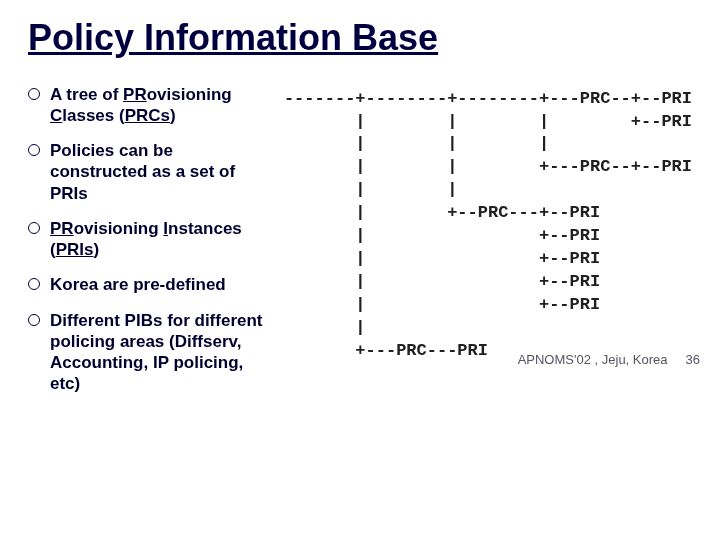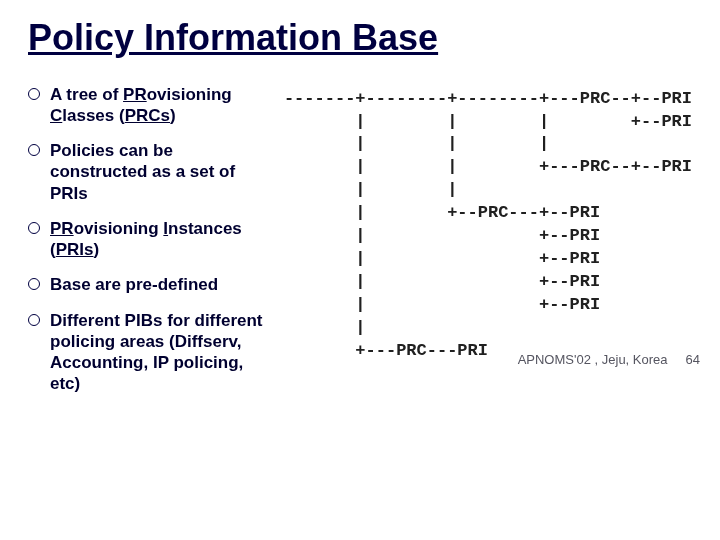--- a/index.html
+++ b/index.html
@@ -100,21 +100,21 @@
         <li>
           <span>A tree of </span><span class="u">PR</span><span>ovisioning </span><span class="u">C</span><span>lasses (</span><span class="u">PRCs</span><span>)</span>
         </li>
         <li>
           <span>Policies can be constructed as a set of PRIs</span>
         </li>
         <li>
           <span class="u">PR</span><span>ovisioning </span><span class="u">I</span><span>nstances (</span><span class="u">PRIs</span><span>)</span>
         </li>
         <li>
-          <span>Base are pre-defined</span>
+          <span>Korea are pre-defined</span>
         </li>
         <li>
           <span>Different PIBs for different policing areas (Diffserv, Accounting, IP policing, etc)</span>
         </li>
       </ul>
     </div>
 
     <div class="diagram">-------+--------+--------+---PRC--+--PRI
        |        |        |        +--PRI
        |        |        |
@@ -125,16 +125,16 @@
        |                 +--PRI
        |                 +--PRI
        |                 +--PRI
        |
        +---PRC---PRI</div>
 
   </div>
 
   <div class="footer-wrap">
     <span>APNOMS'02 , Jeju, Korea</span>
-    <span>64</span>
+    <span>36</span>
   </div>
 
 </div>
 
 </body></html>

